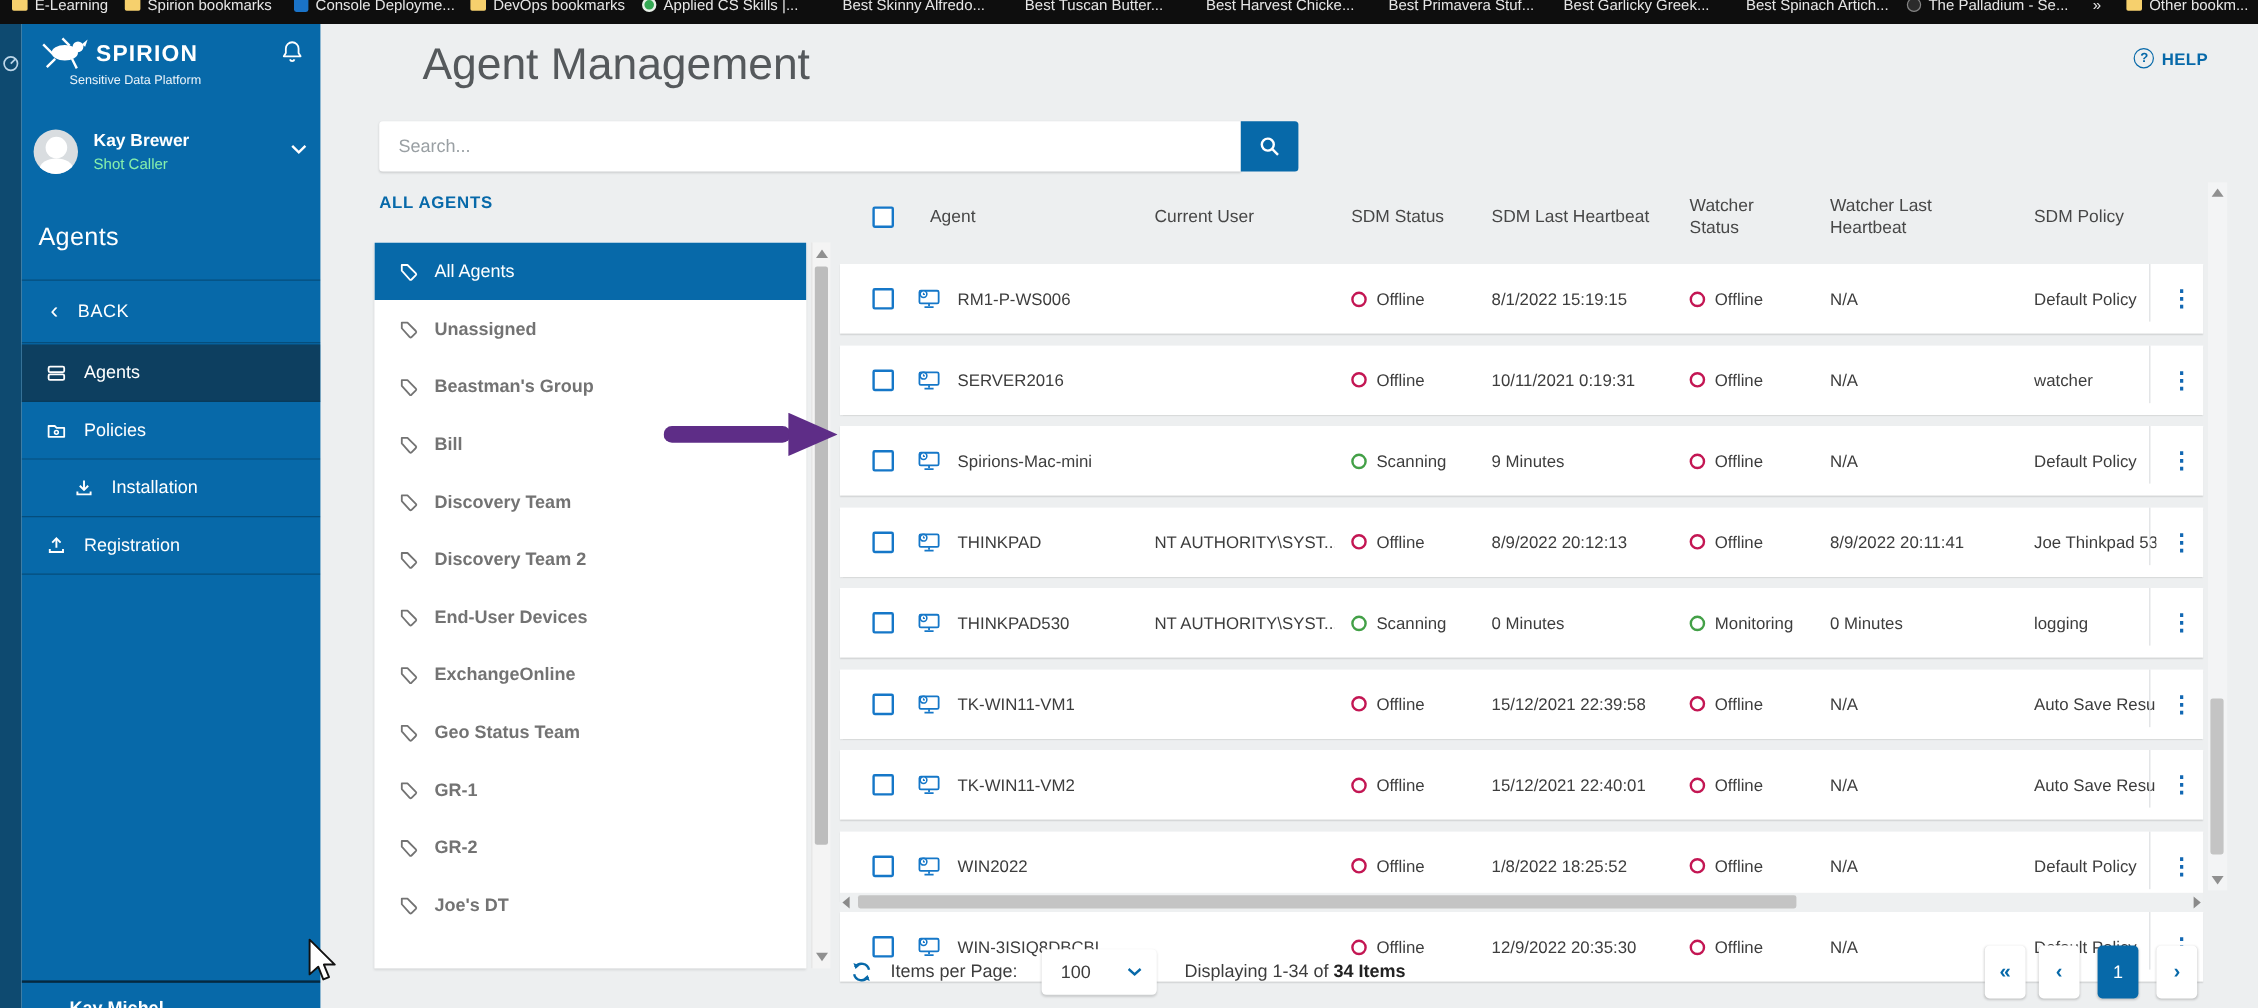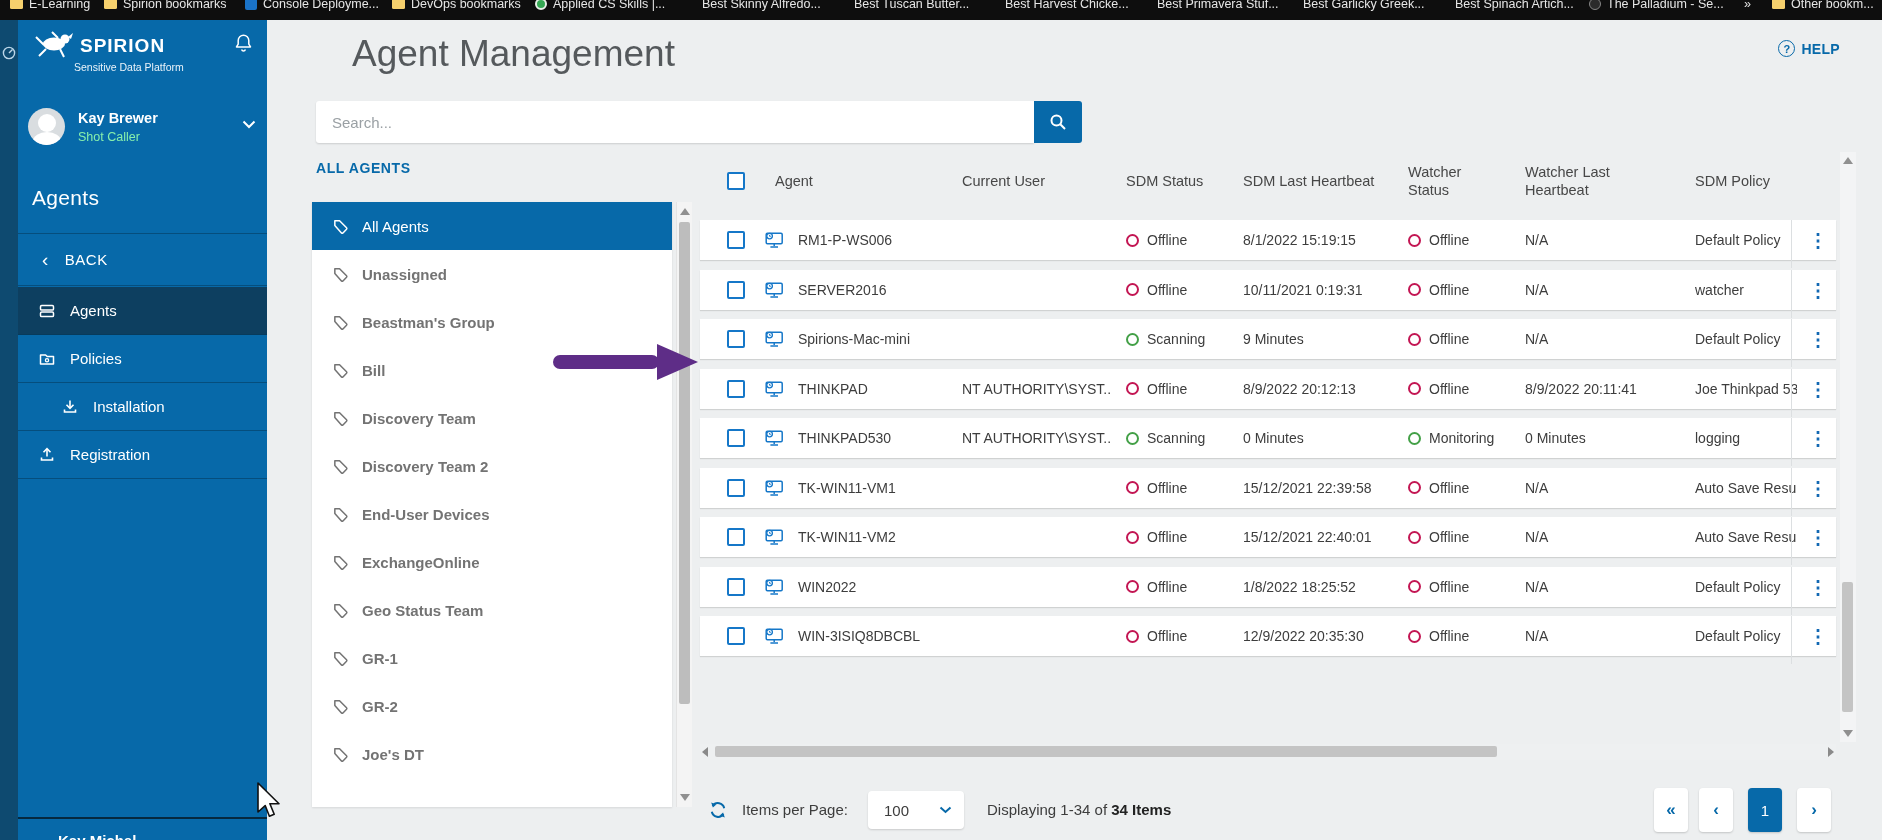--- a/index.html
+++ b/index.html
@@ -17,21 +17,21 @@
   .bicon-d { width:12px; text-align:center; color:#fff; font-family:"Liberation Serif", serif; font-weight:bold; font-size:14px; line-height:12px; }
 
   
   .strip { position:absolute; left:0; top:20px; width:18px; height:820px; background:#0e4a70; z-index:2; }
   .strip svg { position:absolute; left:2px; top:26px; }
 
   
   .sidebar { position:absolute; left:18px; top:20px; width:249px; height:820px; background:#0769a9; color:#fff; z-index:2; overflow:hidden; }
   .brand-mascot { position:absolute; left:14px; top:9px; }
   .brand-name { position:absolute; left:62px; top:15px; font-size:19px; font-weight:bold; letter-spacing:1px; }
-  .brand-tag { position:absolute; left:40px; top:41px; font-size:10.5px; color:#eaf3fa;margin-left:16px; }
+  .brand-tag { position:absolute; left:40px; top:41px; font-size:10.5px; color:#eaf3fa; }
   .bell { position:absolute; left:216px; top:13px; }
   .avatar { position:absolute; left:10px; top:88px; width:37px; height:37px; border-radius:50%; background:#d9dde0; overflow:hidden; }
   .avatar i { position:absolute; left:9.5px; top:6px; width:18px; height:18px; border-radius:50%; background:#fff; }
   .avatar b { position:absolute; left:4.5px; top:24px; width:28px; height:18px; border-radius:50%; background:#fff; }
   .u-name { position:absolute; left:60px; top:90px; font-size:14.5px; font-weight:bold; }
   .u-role { position:absolute; left:60px; top:110px; font-size:12.5px; color:#86efac; }
   .u-chev { position:absolute; left:224px; top:100px; }
   .side-heading { position:absolute; left:14px; top:166px; font-size:21px; font-weight:500; letter-spacing:.3px; }
   .nav-item { position:absolute; left:0; width:249px; height:48px; display:flex; align-items:center; gap:14px; padding-left:20px; font-size:15px; border-bottom:1px solid rgba(3,56,90,.55); }
   .nav-item.active { background:#0d3f60; }
@@ -67,21 +67,21 @@
   .thead .hcell { position:absolute; top:0; height:62px; display:flex; align-items:center; }
   .h-agent  { left:75px; }
   .h-user   { left:262px; }
   .h-sdm    { left:426px; }
   .h-sdmhb  { left:543px; }
   .h-wst    { left:708px; width:82px; line-height:18px; }
   .h-whb    { left:825px; width:115px; line-height:18px; }
   .h-policy { left:995px; }
 
   .rows { position:absolute; left:433px; top:192px; width:1136px; display:flex; flex-direction:column; gap:9.5px; padding-top:8px; }
-  .row { position:relative; width:1136px; height:40px; background:#fff; box-shadow:0 1px 1px rgba(0,0,0,.12); font-size:14px; color:#3d3d3d; }
+  .row { position:relative; width:1136px; height:58px; background:#fff; box-shadow:0 1px 1px rgba(0,0,0,.12); font-size:14px; color:#3d3d3d; }
   .row > * { position:absolute; top:50%; transform:translateY(-50%); }
   .cb { width:18px; height:18px; border:2px solid #1577c8; border-radius:2px; background:#fff; }
   .row .cb, .thead .cb { left:27px; }
   .thead .cb { position:absolute; top:22px; }
   .agent-ic { left:64px; }
   .c-agent  { left:98px; white-space:nowrap; }
   .c-user   { left:262px; max-width:150px; white-space:nowrap; overflow:hidden; }
   .c-sdm    { left:426px; display:flex; align-items:center; gap:8px; }
   .c-sdmhb  { left:543px; white-space:nowrap; }
   .c-wst    { left:708px; display:flex; align-items:center; gap:8px; }

